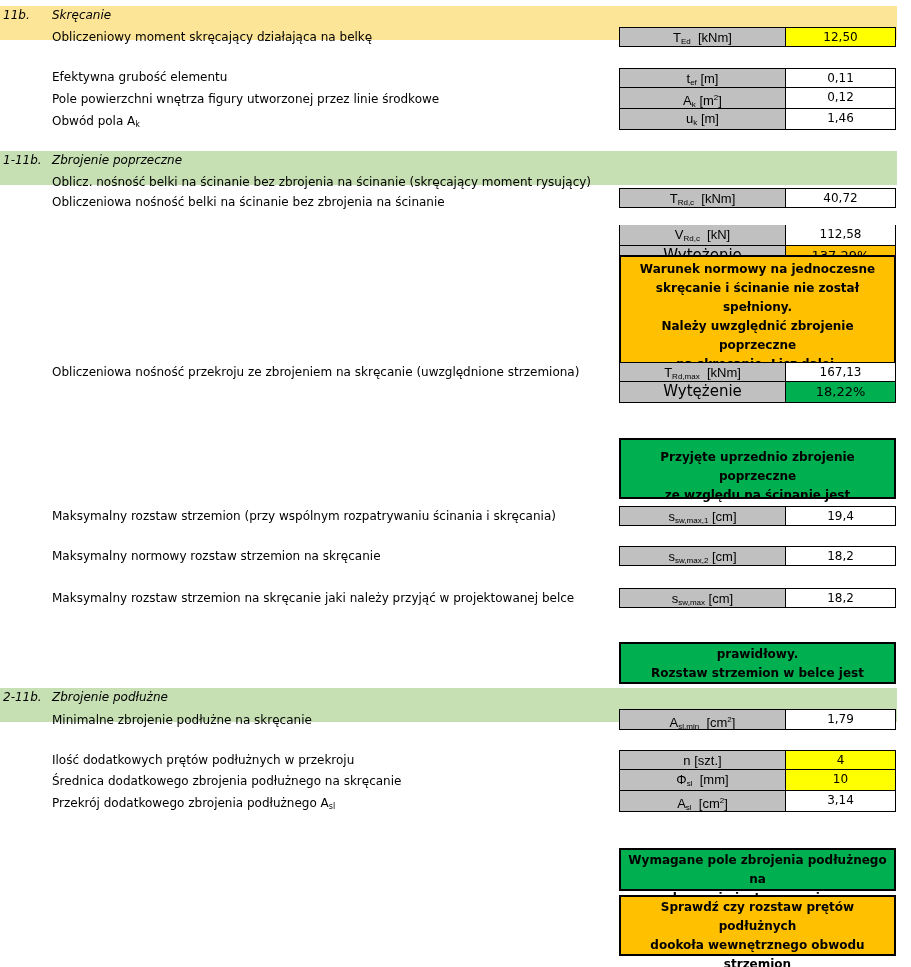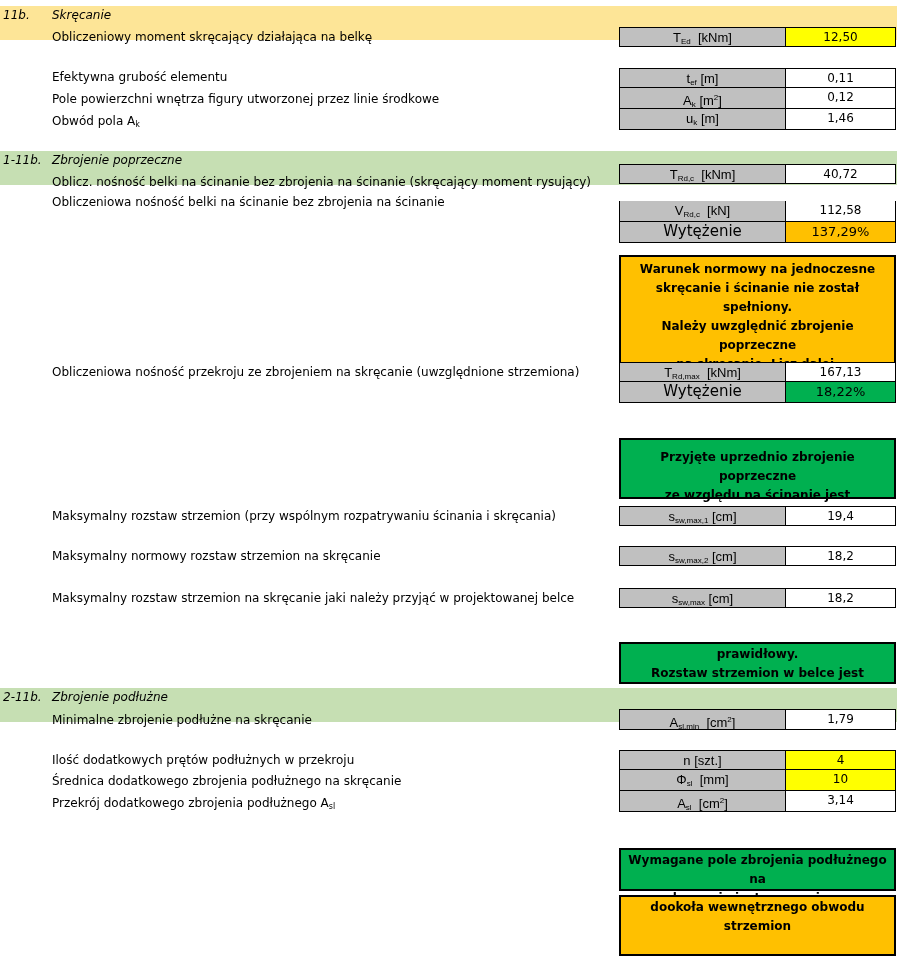--- a/index.html
+++ b/index.html
@@ -60,21 +60,21 @@
   </div>
 </div>
 
 <div class="sec sec-green" style="top:151px;">
   <span class="num">1-11b.</span>
   <span class="ttl">Zbrojenie poprzeczne</span>
 </div>
 
 <div class="lbl" style="top:173px;">Oblicz. nośność belki na ścinanie bez zbrojenia na ścinanie (skręcający moment rysujący)</div>
 <div class="lbl" style="top:193px;">Obliczeniowa nośność belki na ścinanie bez zbrojenia na ścinanie</div>
-<div class="tbl" style="top:164px;">
+<div class="tbl" style="top:188px;">
   <div class="row first">
     <div class="sym"><span>T</span><sub>Rd,c</sub><span style="white-space:pre">  [kNm]</span></div>
     <div class="val">40,72</div>
   </div>
   <div class="row" style="height:21px;margin-top:17px;">
     <div class="sym"><span>V</span><sub>Rd,c</sub><span style="white-space:pre">  [kN]</span></div>
     <div class="val">112,58</div>
   </div>
   <div class="row" style="height:21px;">
     <div class="sym bold">Wytężenie</div>
@@ -165,15 +165,16 @@
     <div class="val">3,14</div>
   </div>
 </div>
 
 <div class="box green" style="top:833px; height:43px; padding-top:1px;">
   <div>Wymagane pole zbrojenia podłużnego na</div>
   <div>skręcanie jest zapewnione.</div>
 </div>
 
 <div class="box orange" style="top:895px; height:61px; padding-top:1px;">
+  <div>Sprawdź czy rozstaw prętów podłużnych</div>
   <div>dookoła wewnętrznego obwodu strzemion</div>
 
 </div>
 
 </body></html>

